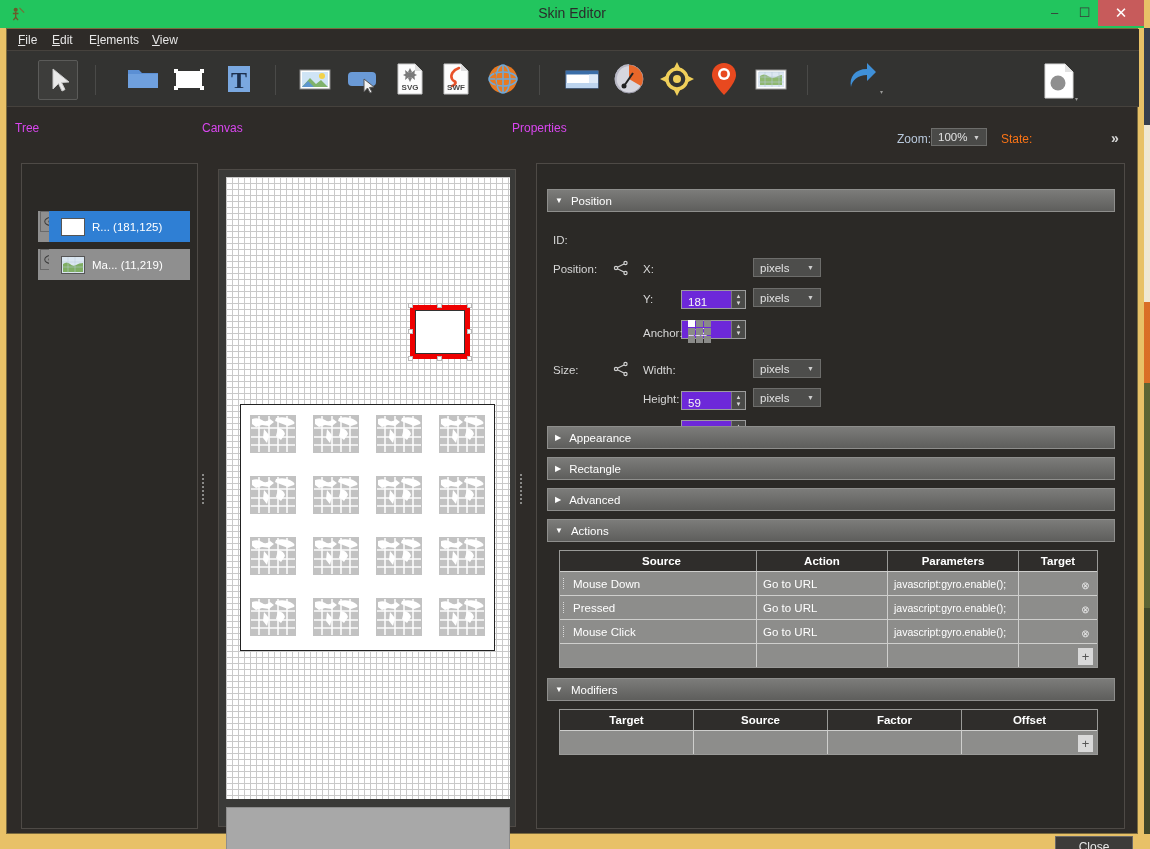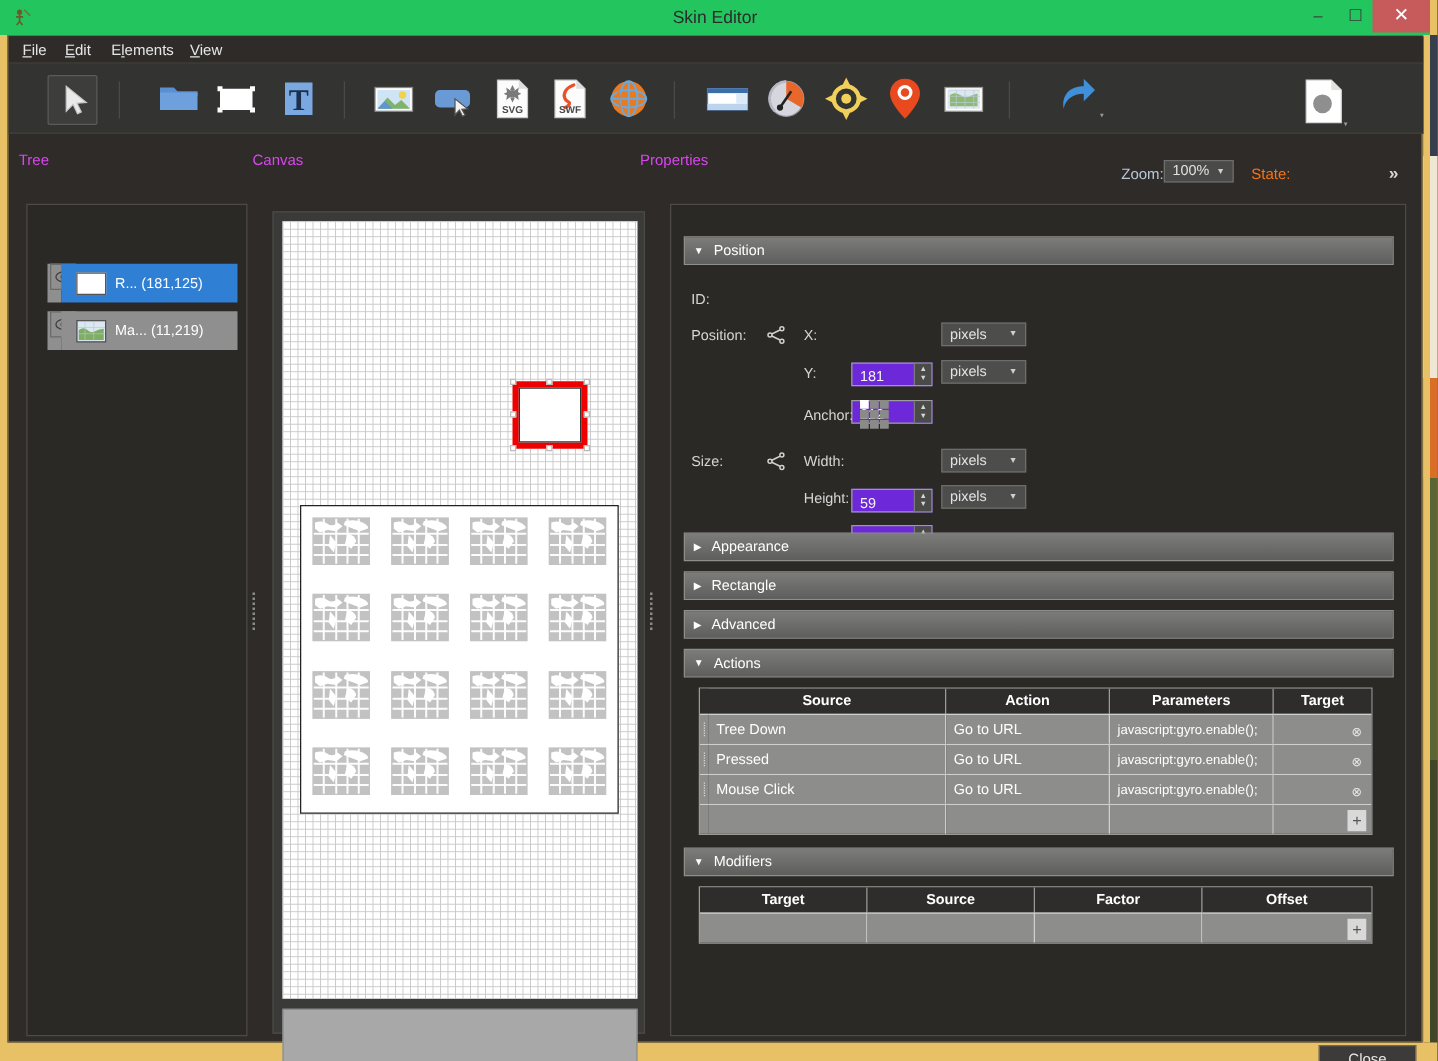--- a/index.html
+++ b/index.html
@@ -857,21 +857,21 @@
         </div>
         <div class="gt-row">
           <div class="gt-handle">
               <i></i>
               <i></i>
               <i></i>
               <i></i>
               <i></i>
               <i></i>
             </div>
-          <div class="cell" style="width:190px">Tree Down</div>
+          <div class="cell" style="width:190px">Mouse Down</div>
           <div class="cell" style="width:131px">Go to URL</div>
           <div class="cell" style="width:131px; font-size:10.5px">javascript:gyro.enable();</div>
           <div class="cell" style="width:78px; border-right:none"></div>
         </div>
         <div class="gt-row">
           <div class="gt-handle">
               <i></i>
               <i></i>
               <i></i>
               <i></i>

